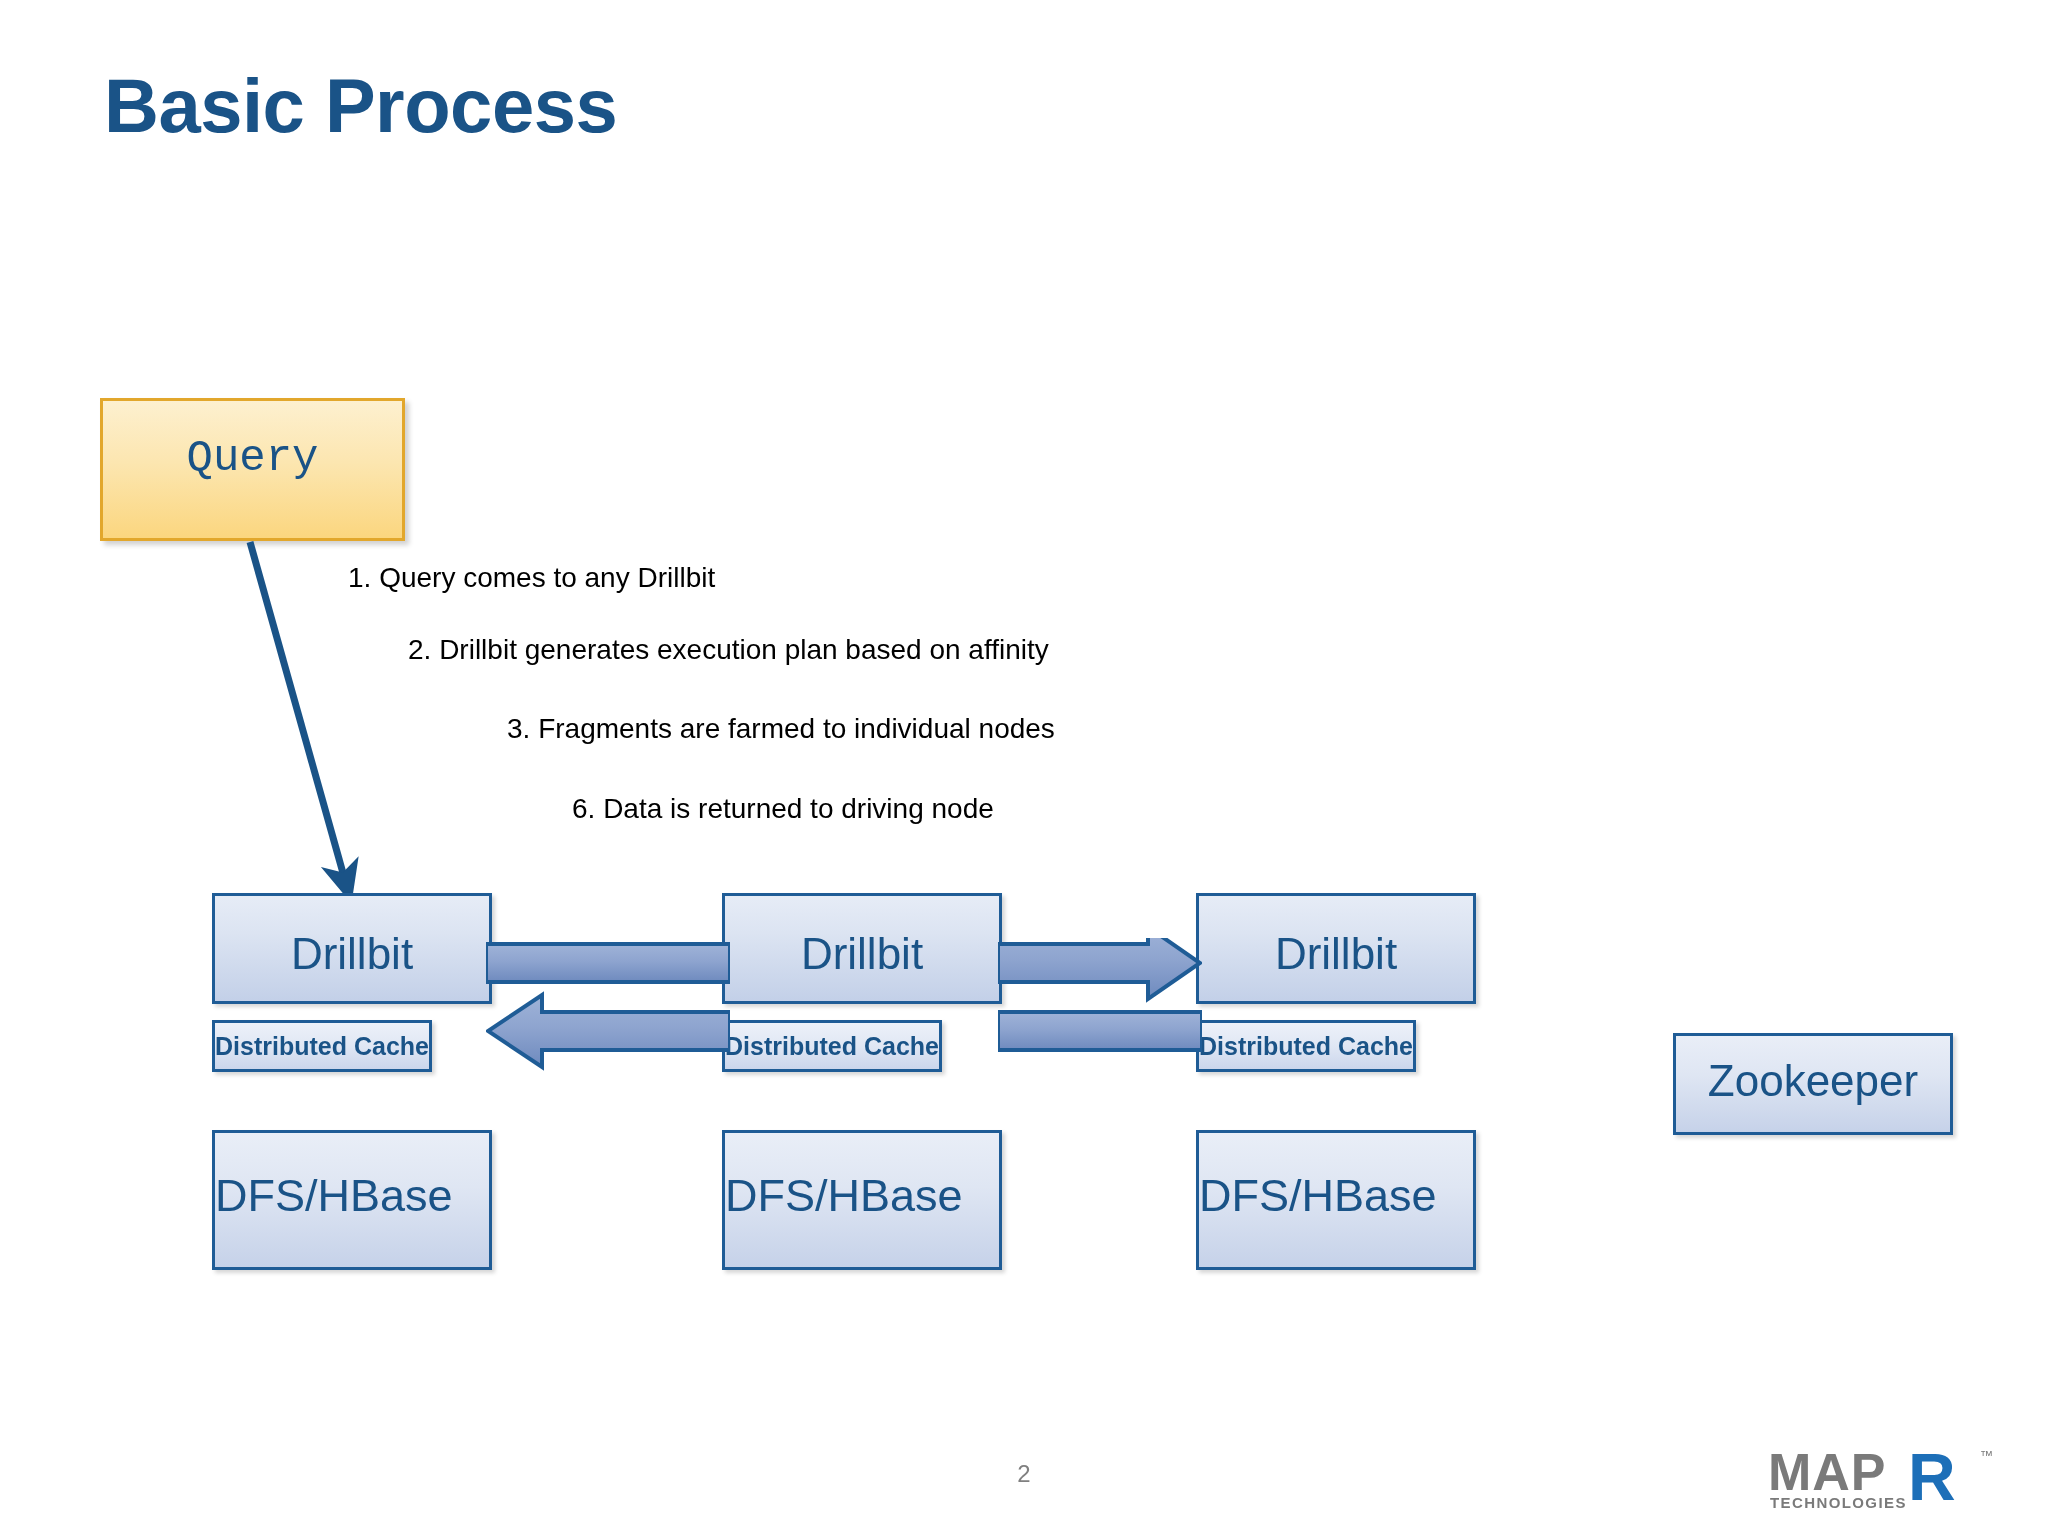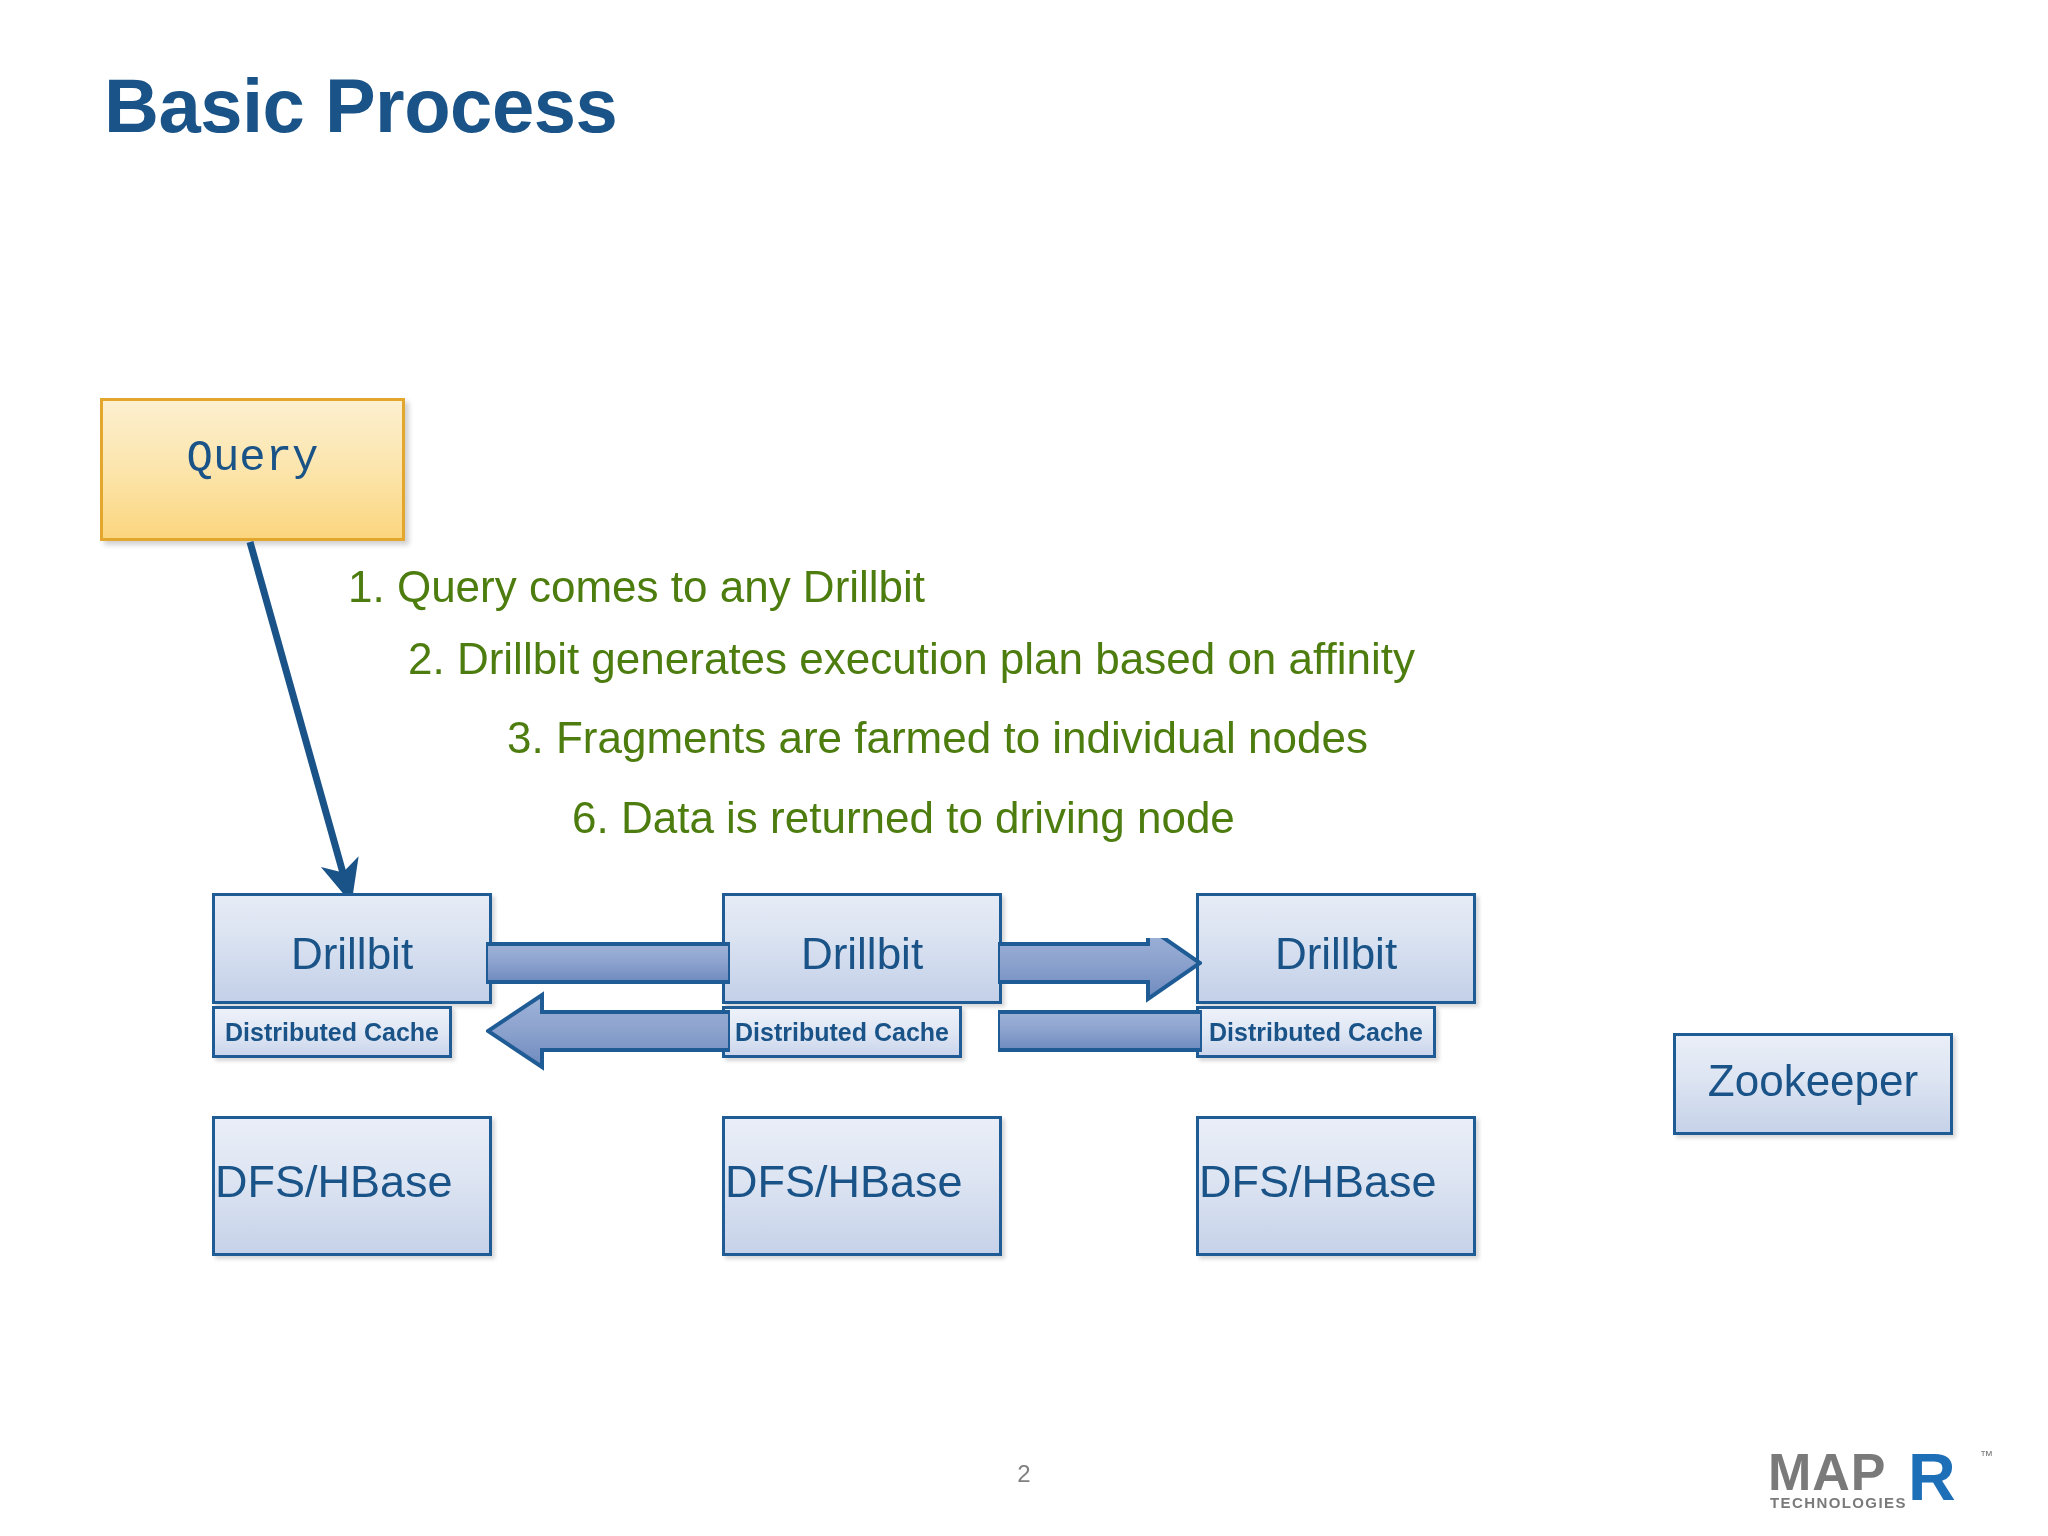--- a/index.html
+++ b/index.html
@@ -57,22 +57,22 @@
     left: 180px;
     top: 520px;
     width: 260px;
     height: 400px;
     pointer-events: none;
   }
 
   
   .step {
     position: absolute;
-    font-size: 44px;
-    color: #4d7c0f;
+    font-size: 28px;
+    color: #000000;
     white-space: nowrap;
   }
   #step-0 { left: 348px; top: 562px; }
   #step-1 { left: 408px; top: 634px; }
   #step-2 { left: 487px; top: 713px; margin-left: 20px; }
   #step-3 { left: 572px; top: 793px; }
 
   
   .node-col { position: absolute; top: 893px; width: 280px; }
   #col-0 { left: 212px; }
@@ -92,22 +92,22 @@
     position: absolute;
     left: 0;
     top: 33px;
     width: 100%;
     text-align: center;
     font-size: 44px;
     color: #1A5387;
   }
   .cache-box {
     position: relative;
-    margin-top: 2px;
-    width: 240px;
+    margin-top: 16px;
+    width: 220px;
     height: 52px;
     box-sizing: border-box;
     border: 3px solid #1F5C96;
     background: linear-gradient(to bottom, #EDF1F9 0%, #E0E7F4 50%, #CBD6EC 100%);
     box-shadow: 3px 3px 4px rgba(0,0,0,0.16);
   }
   .cache-label {
     position: absolute;
     left: 0;
     top: 9px;

